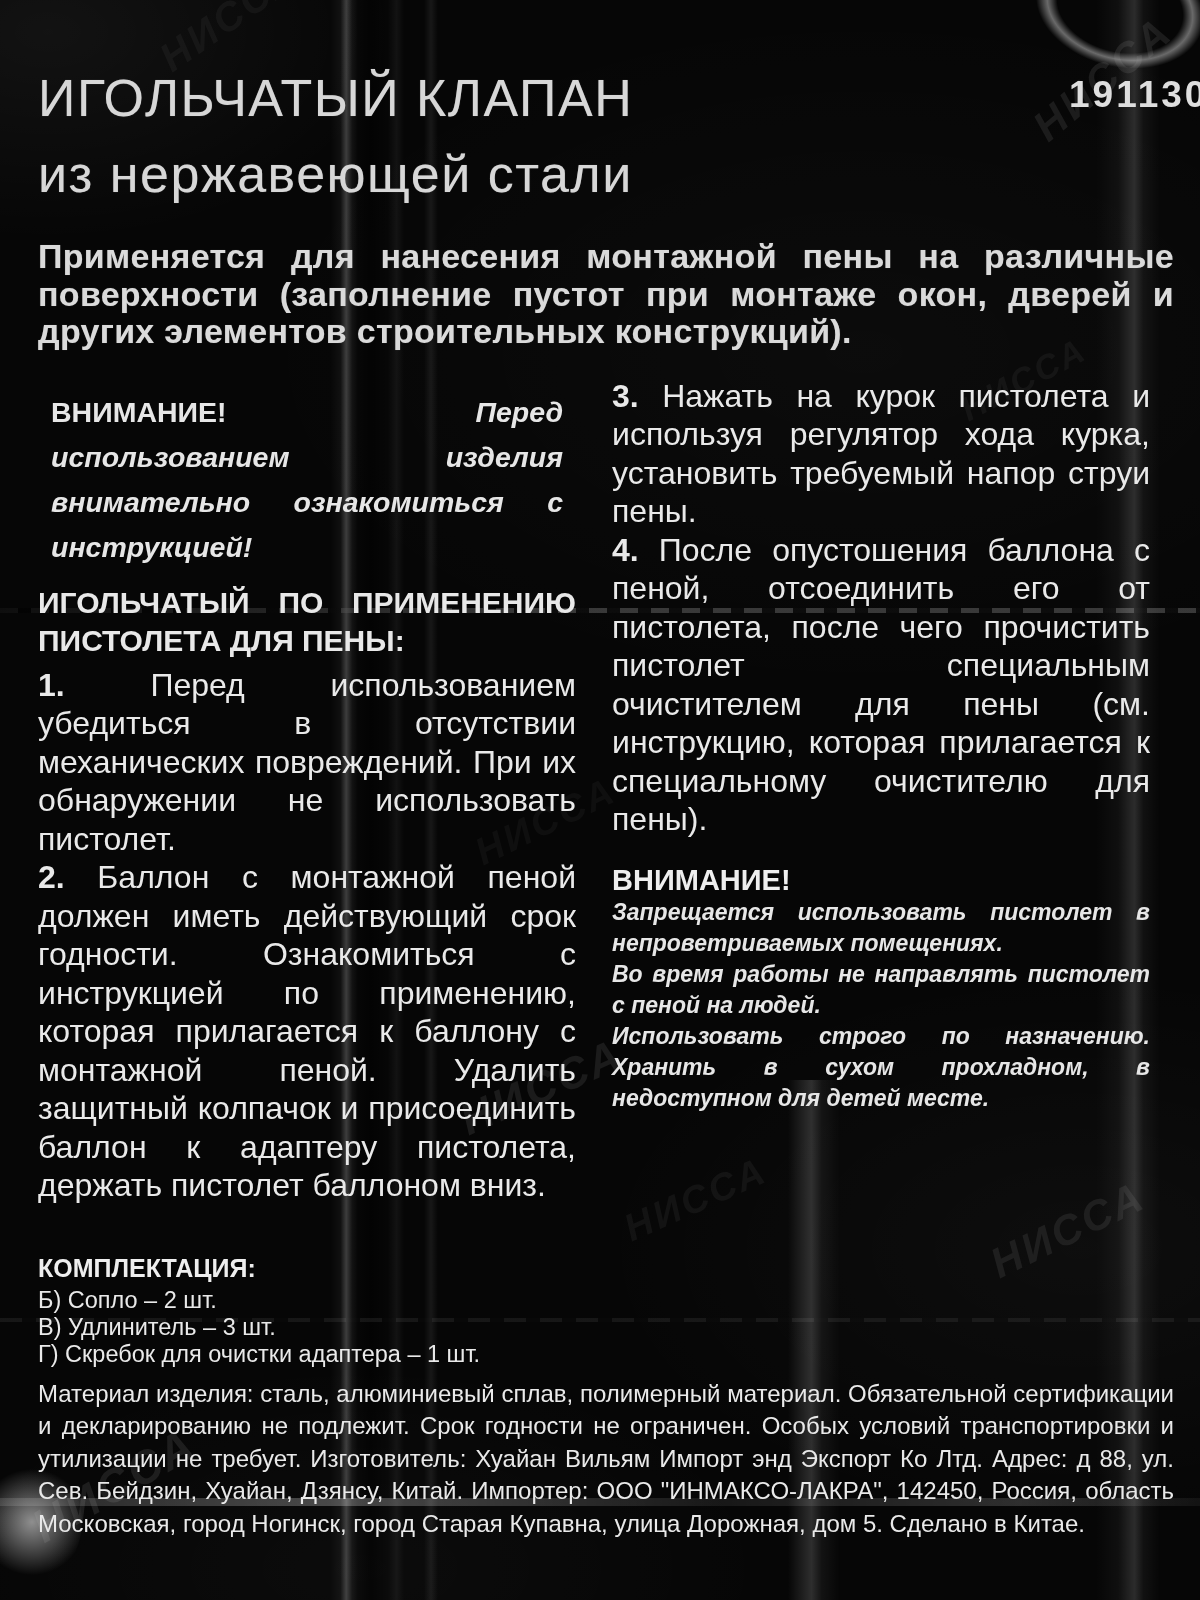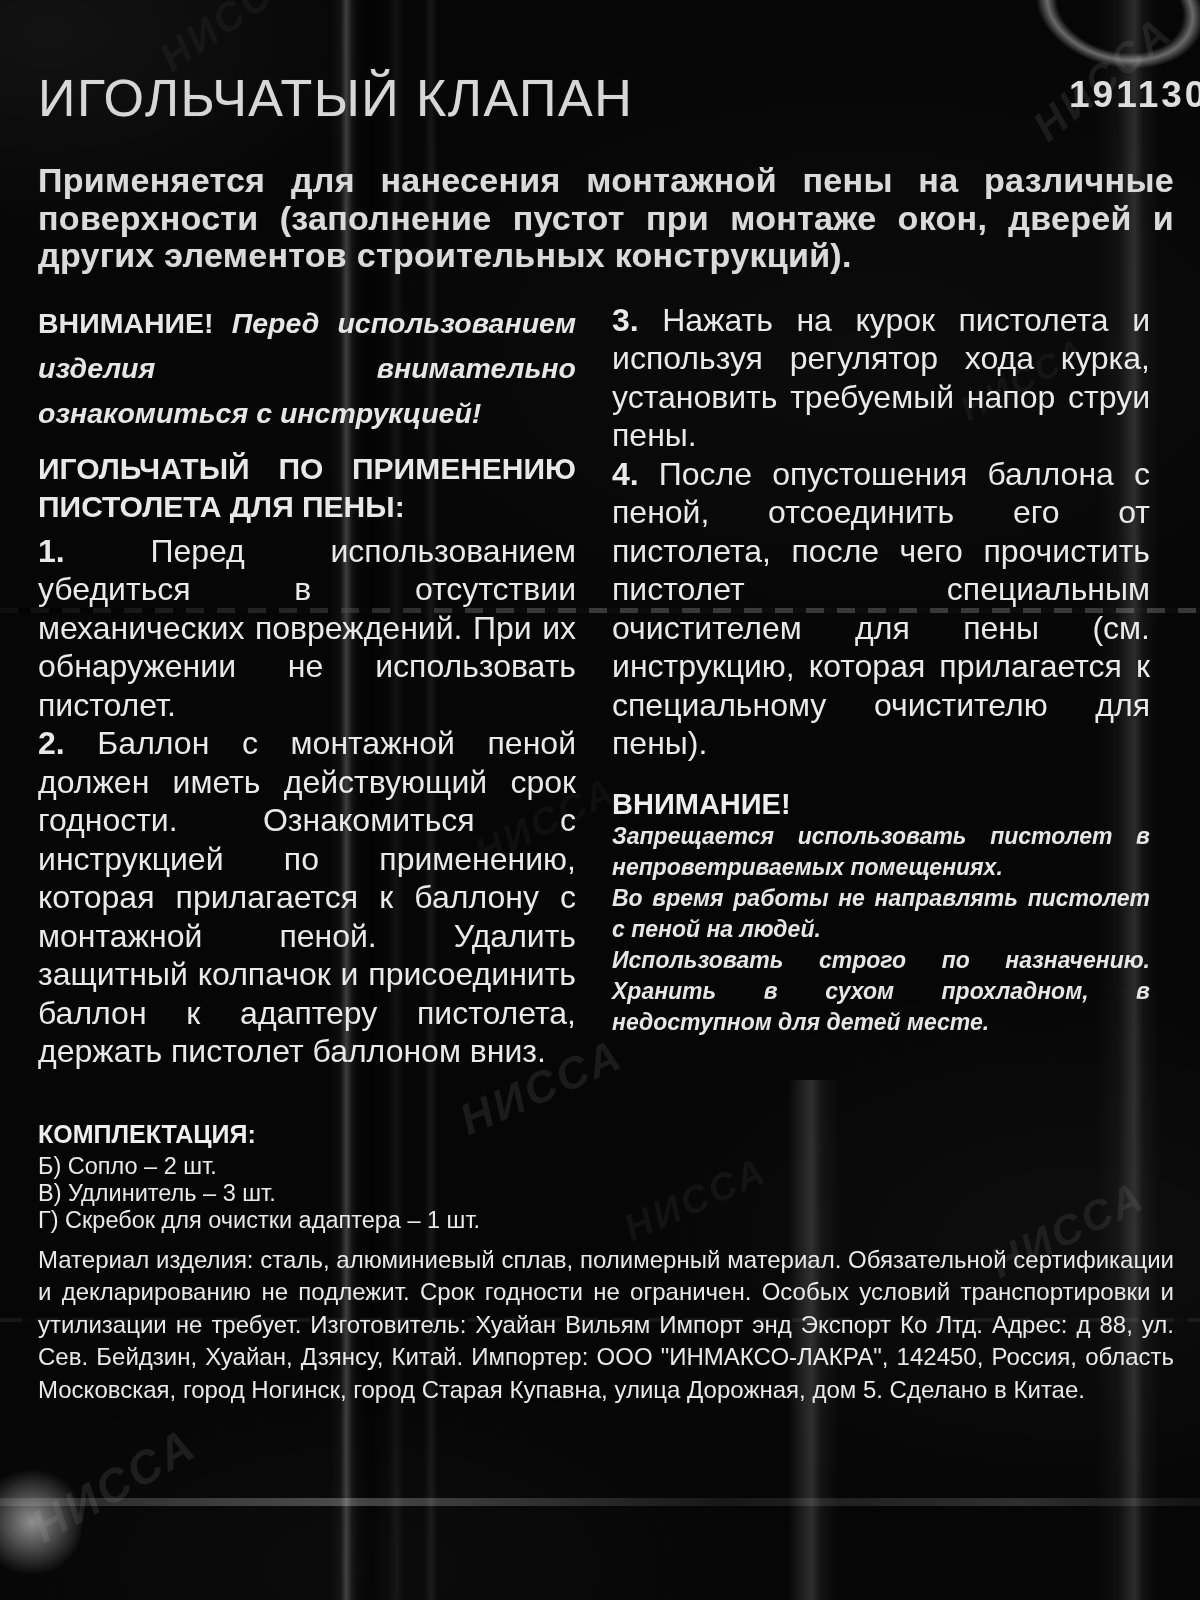--- a/index.html
+++ b/index.html
@@ -67,21 +67,21 @@
   .product-code { position:absolute; top:74px; right:-58px; font-size:37px; font-weight:700;
     letter-spacing:3px; color:#dedede; }
 
   .intro { margin:26px 0 0 0; font-size:34px; line-height:37.5px; font-weight:700;
     text-align:justify; color:#dadada; letter-spacing:.3px;
     text-shadow:0 0 1px rgba(255,255,255,0.3); }
 
   .cols { display:flex; gap:36px; margin-top:26px; }
   .col { width:538px; }
 
-  .warn1 { margin:0; font-size:28.5px; line-height:45px; font-weight:700;
+  .warn1 { margin:13px; font-size:28.5px; line-height:45px; font-weight:700;
     text-align:justify; color:#e6e6e6; }
   .warn1 .lbl { font-style:normal; }
   .warn1 .txt { font-style:italic; }
 
   .instr-heading { margin:14px 0 6px 0; font-size:30px; line-height:38px; font-weight:700;
     text-align:justify; text-align-last:left; color:#e8e8e8; }
 
   .step { margin:0; font-size:32px; line-height:38.5px; text-align:justify;
     color:#e9e9e9; font-weight:400; }
   .step b { font-weight:700; }
@@ -120,20 +120,21 @@
   <span class="watermark w5">НИССА</span>
   <span class="watermark w6">НИССА</span>
   <span class="watermark w7">НИССА</span>
   <span class="watermark w8">НИССА</span>
 
   <div class="content">
 
     <div class="header">
       <h1 class="title">
         <span>ИГОЛЬЧАТЫЙ КЛАПАН</span>
+        <span>из нержавеющей стали</span>
       </h1>
       <div class="product-code">1911301</div>
     </div>
 
     <p class="intro">Применяется для нанесения монтажной пены на различные поверхности (заполнение пустот при монтаже окон, дверей и других элементов строительных конструкций).</p>
 
     <div class="cols">
 
       <div class="col">
         <p class="warn1">

